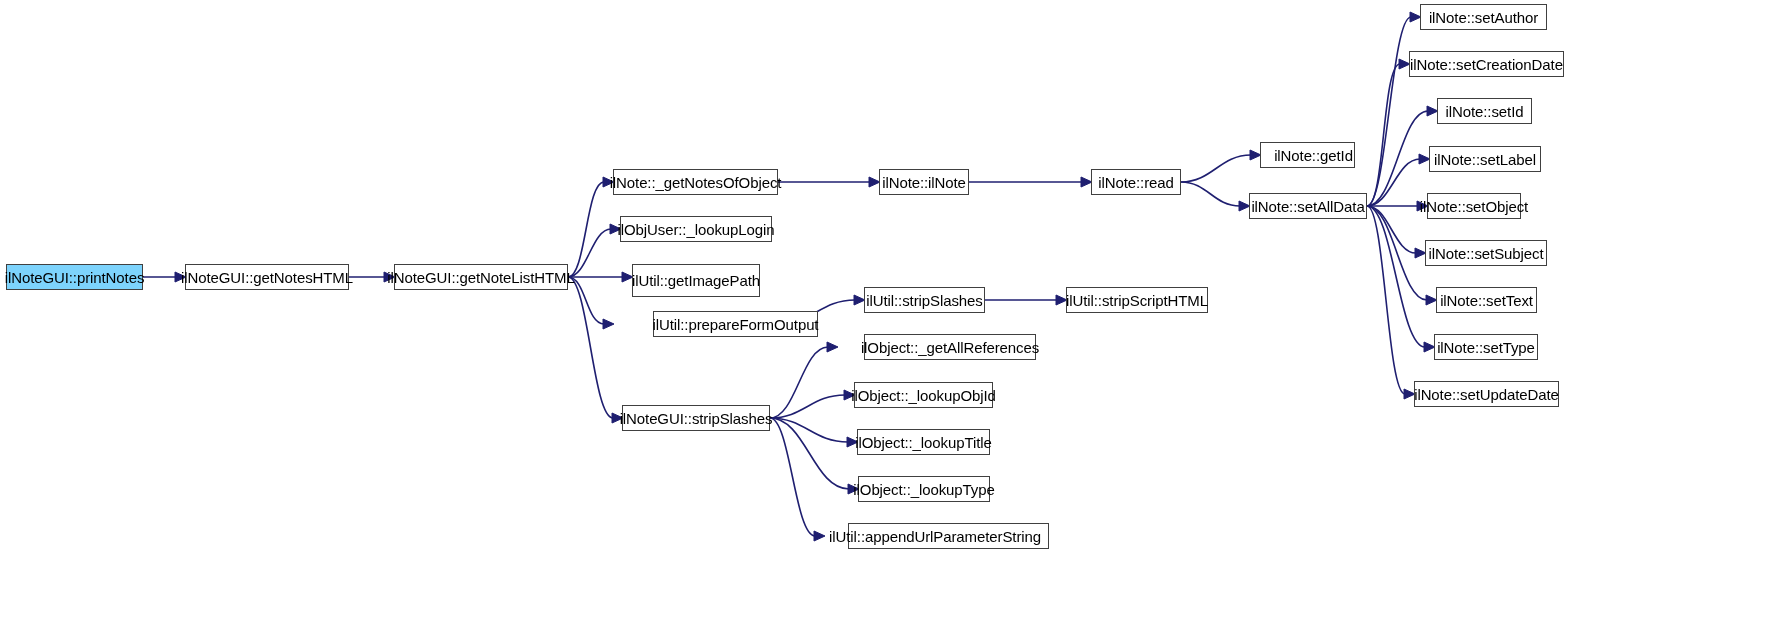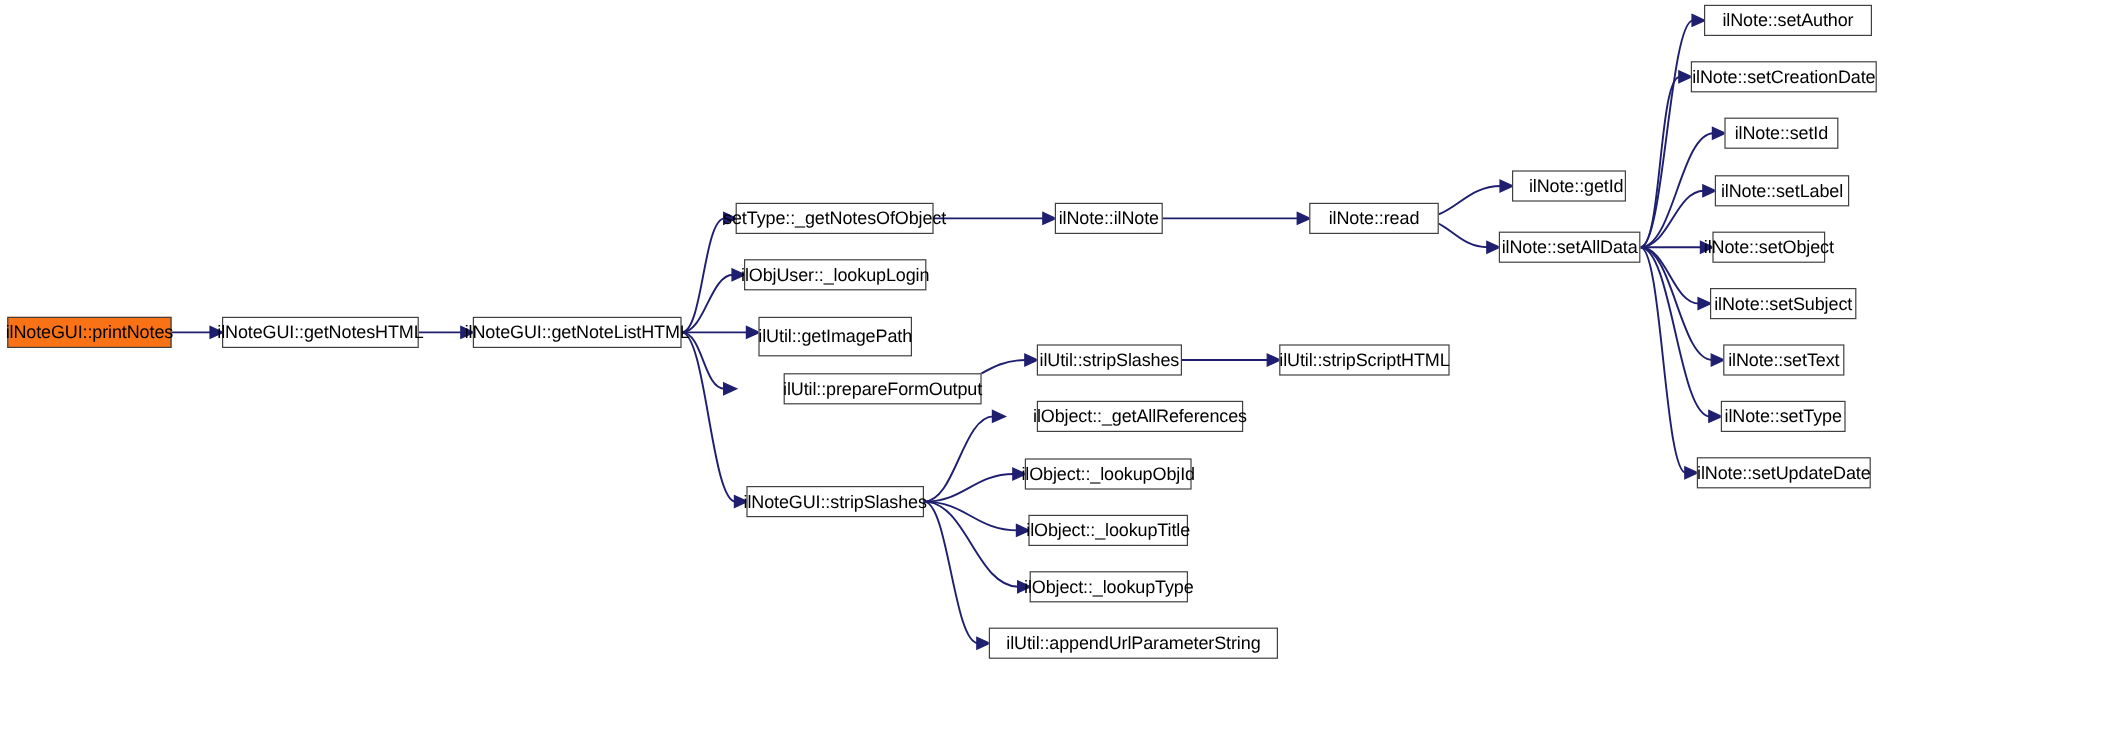--- a/index.html
+++ b/index.html
@@ -33,21 +33,21 @@
     font-size: 15px;
     line-height: 1;
     white-space: nowrap;
     display: flex;
     align-items: center;
     justify-content: center;
     letter-spacing: -0.1px;
     z-index: 2;
   }
   .node.root {
-    background: #f97316;
+    background: #7dd3fc;
     border-color: #404040;
   }
   .node-label {
     display: block;
     padding: 0 7px;
   }
 </style>
 </head>
 <body>
 
@@ -166,21 +166,21 @@
       <div class="node root" style="left: 6px; top: 264px; width: 137px; height: 26px;">
         <span class="node-label">ilNoteGUI::printNotes</span>
       </div>
       <div class="node" style="left: 185px; top: 264px; width: 164px; height: 26px;">
         <span class="node-label">ilNoteGUI::getNotesHTML</span>
       </div>
       <div class="node" style="left: 394px; top: 264px; width: 174px; height: 26px;">
         <span class="node-label">ilNoteGUI::getNoteListHTML</span>
       </div>
       <div class="node" style="left: 613px; top: 169px; width: 165px; height: 26px;">
-        <span class="node-label">setType::_getNotesOfObject</span>
+        <span class="node-label">ilNote::_getNotesOfObject</span>
       </div>
       <div class="node" style="left: 620px; top: 216px; width: 152px; height: 26px;">
         <span class="node-label">ilObjUser::_lookupLogin</span>
       </div>
       <div class="node" style="left: 632px; top: 264px; width: 128px; height: 33px;">
         <span class="node-label">ilUtil::getImagePath</span>
       </div>
       <div class="node" style="left: 613px; top: 311px; width: 165px; height: 26px; margin-left: 40px;">
         <span class="node-label">ilUtil::prepareFormOutput</span>
       </div>
@@ -198,36 +198,36 @@
       </div>
       <div class="node" style="left: 854px; top: 382px; width: 139px; height: 26px;">
         <span class="node-label">ilObject::_lookupObjId</span>
       </div>
       <div class="node" style="left: 857px; top: 429px; width: 133px; height: 26px;">
         <span class="node-label">ilObject::_lookupTitle</span>
       </div>
       <div class="node" style="left: 858px; top: 476px; width: 132px; height: 26px;">
         <span class="node-label">ilObject::_lookupType</span>
       </div>
-      <div class="node" style="left: 824px; top: 523px; width: 241px; height: 26px;">
+      <div class="node" style="left: 848px; top: 523px; width: 201px; height: 26px; justify-content: flex-end;">
         <span class="node-label">ilUtil::appendUrlParameterString</span>
       </div>
-      <div class="node" style="left: 1091px; top: 169px; width: 108px; height: 26px;">
+      <div class="node" style="left: 1091px; top: 169px; width: 90px; height: 26px;">
         <span class="node-label">ilNote::read</span>
       </div>
       <div class="node" style="left: 1066px; top: 287px; width: 142px; height: 26px; text-align: center;">
         <span class="node-label">ilUtil::stripScriptHTML</span>
       </div>
       <div class="node" style="left: 1260px; top: 142px; width: 95px; height: 26px; padding-left: 12px;">
         <span class="node-label">ilNote::getId</span>
       </div>
       <div class="node" style="left: 1249px; top: 193px; width: 118px; height: 26px;">
         <span class="node-label">ilNote::setAllData</span>
       </div>
-      <div class="node" style="left: 1420px; top: 4px; width: 140px; height: 26px;">
+      <div class="node" style="left: 1420px; top: 4px; width: 127px; height: 26px;">
         <span class="node-label">ilNote::setAuthor</span>
       </div>
       <div class="node" style="left: 1409px; top: 51px; width: 155px; height: 26px;">
         <span class="node-label">ilNote::setCreationDate</span>
       </div>
       <div class="node" style="left: 1437px; top: 98px; width: 95px; height: 26px;">
         <span class="node-label">ilNote::setId</span>
       </div>
       <div class="node" style="left: 1429px; top: 146px; width: 112px; height: 26px;">
         <span class="node-label">ilNote::setLabel</span>

